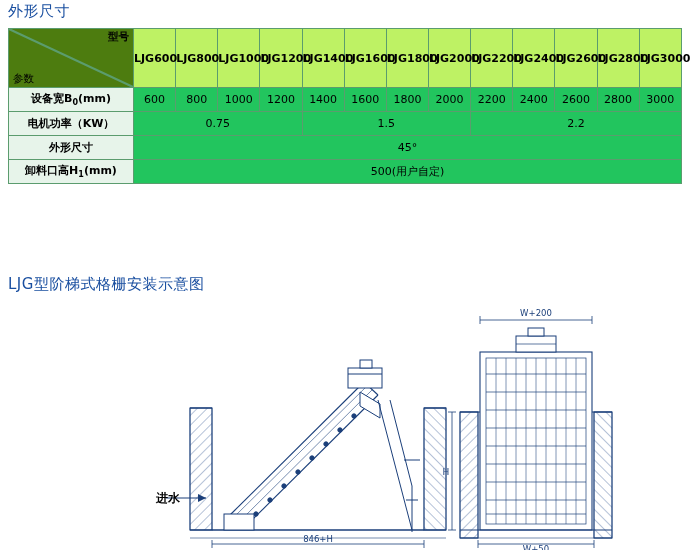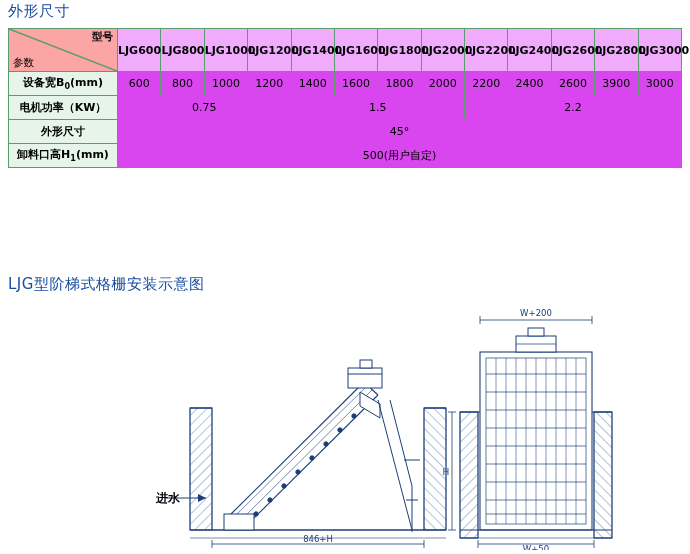--- a/index.html
+++ b/index.html
@@ -38,40 +38,40 @@
     table-layout: fixed;
   }
   table.spec td, table.spec th {
     border: 1px solid #5b9c6e;
     font-size: 11px;
     text-align: center;
     padding: 0;
     height: 23px;
     color: #000;
     font-weight: normal;
-    background: #d946ef;
+    background: #22c55e;
   }
   table.spec .hdr {
-    background: #f0abfc;
+    background: #bef264;
     font-weight: bold;
     height: 26px;
   }
   table.spec .rowhdr {
     background: #e7f4ea;
     font-weight: bold;
     width: 92px;
     font-size: 11px;
     margin-left: 25px;
   }
   table.spec .corner {
-    background: #fca5a5;
+    background: #4d7c0f;
     position: relative;
     width: 92px;
     height: 26px;
-    padding: 8px;
+    padding: 16px;
   }
   .corner .diag {
     position: absolute;
     left: 0; top: 0;
     width: 100%;
     height: 100%;
   }
   .corner .lbl-model {
     position: absolute;
     right: 4px;
@@ -133,21 +133,21 @@
           <td>800</td>
           <td>1000</td>
           <td>1200</td>
           <td>1400</td>
           <td>1600</td>
           <td>1800</td>
           <td>2000</td>
           <td>2200</td>
           <td>2400</td>
           <td>2600</td>
-          <td>3900</td>
+          <td>2800</td>
           <td>3000</td>
         </tr>
         <tr>
           <td class="rowhdr">电机功率（KW）</td>
           <td colspan="4">0.75</td>
           <td colspan="4">1.5</td>
           <td colspan="5">2.2</td>
         </tr>
         <tr>
           <td class="rowhdr">外形尺寸</td>

